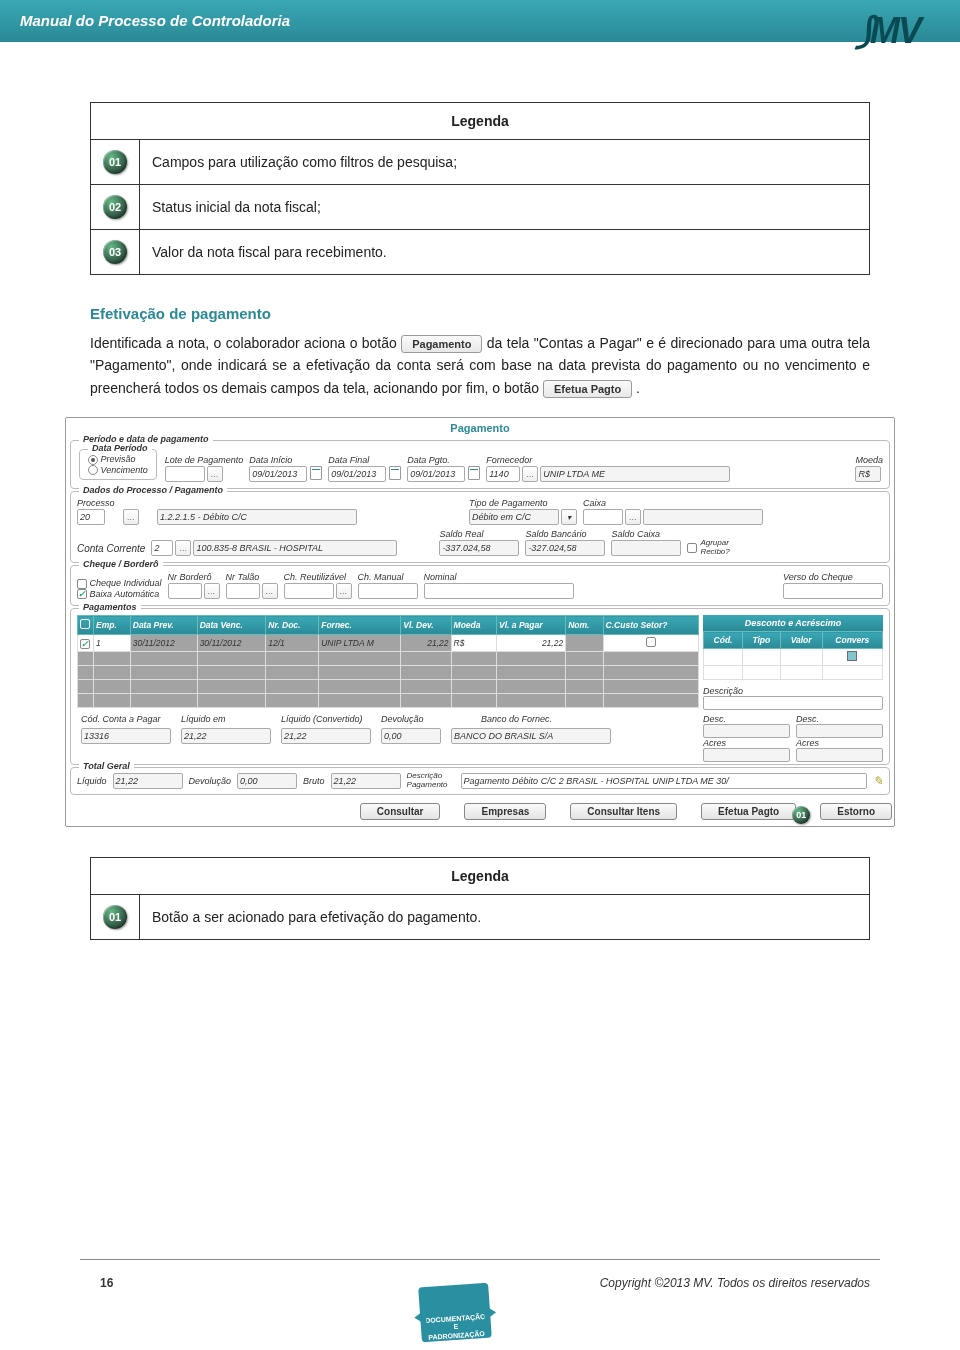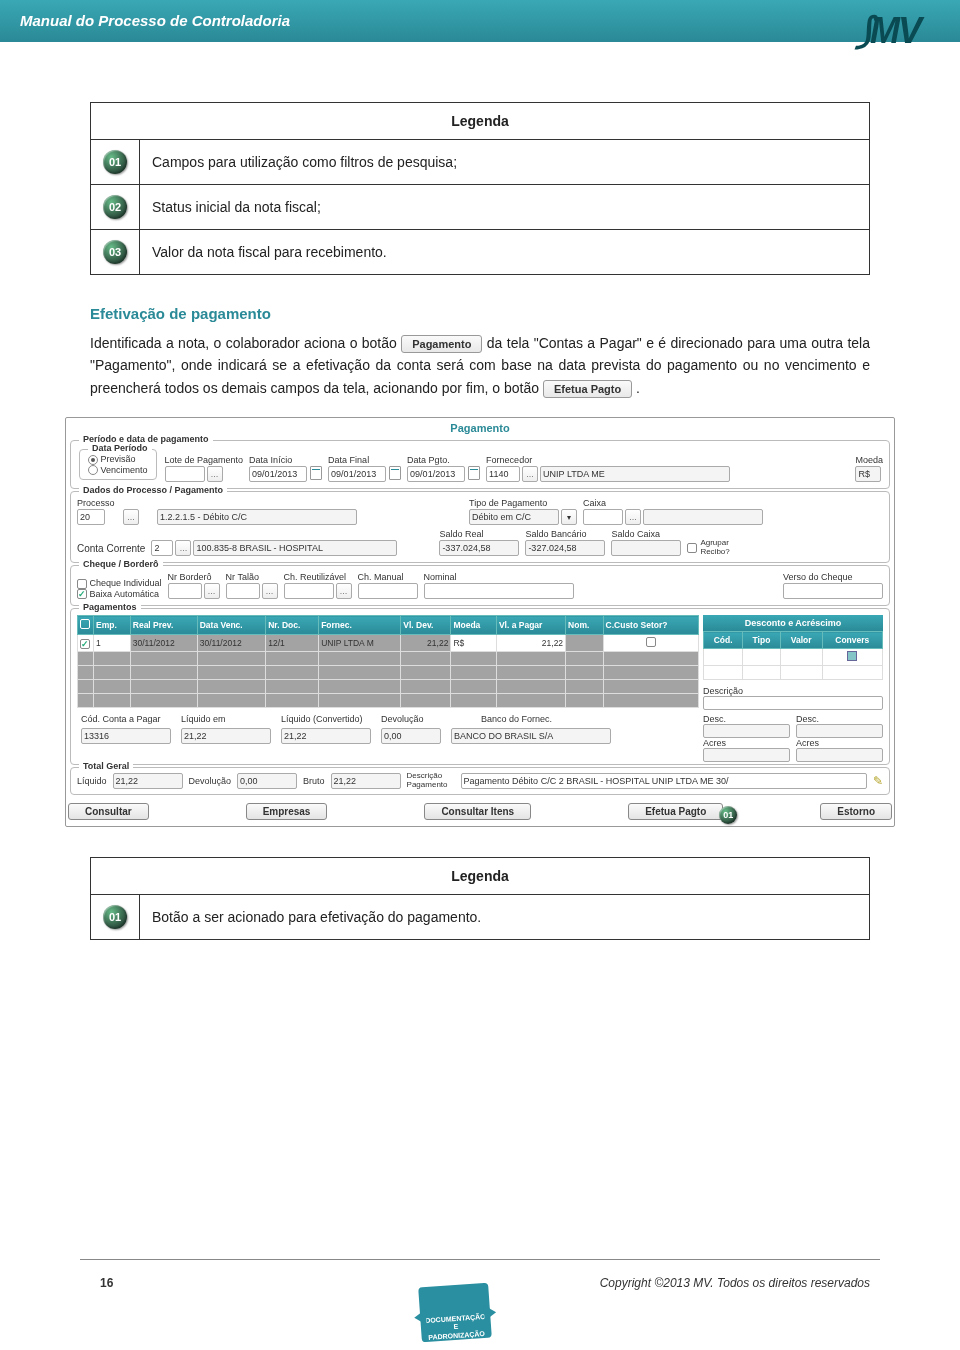--- a/index.html
+++ b/index.html
@@ -25,21 +25,21 @@
   .num-badge { display:inline-block; width:24px; height:24px; border-radius:50%; background: radial-gradient(circle at 35% 30%, #6b8, #2a4a3a 70%); color:#fff; font-size:11px; font-weight:bold; line-height:24px; text-align:center; box-shadow: 1px 1px 2px rgba(0,0,0,.4), inset -1px -1px 2px rgba(0,0,0,.3), inset 1px 1px 1px rgba(255,255,255,.4); }
   .num-badge.sm { width:18px; height:18px; line-height:18px; font-size:9px; }
 
   h3.section { color:#2b8a97; font-weight:bold; margin: 20px 0 10px 0; font-size:15px; }
   p.body { font-size:14px; line-height:1.6; text-align: justify; margin-bottom: 10px; }
   .btn-inline { display:inline-block; background: linear-gradient(#fafafa,#e8e8e8); border:1px solid #999; border-radius:3px; padding: 0px 10px; font-size:11px; font-weight:bold; color:#333; line-height:16px; vertical-align: middle; }
 
   
   .app-box { border:1px solid #999; background:#fff; border-radius:2px; font-size:10px; color:#333; margin: 18px 0 30px -25px; width:calc(100% + 50px); padding: 2px; }
   .app-title { text-align:center; color:#2b8a97; font-weight:bold; padding:2px 0 4px 0; font-size:11px; }
-  .fieldset { border:1px solid #bbb; border-radius:4px; margin: 2px; padding: 6px 6px 6px 6px; position:relative; }
+  .fieldset { border:1px solid #bbb; border-radius:4px; margin: 2px; padding: 6px 6px 6px 6px; position:relative;font-style:italic; }
   .fieldset > .legend { position:absolute; top:-7px; left:8px; background:#fff; padding:0 4px; font-size:9px; font-weight:bold; }
   .row { display:flex; align-items:flex-end; gap:6px; flex-wrap:wrap; }
   .fld { display:flex; flex-direction:column; font-size:9px; }
   .fld .lbl { margin-bottom:1px; white-space:nowrap; }
   .inp { background:#fff; border:1px solid #aaa; border-radius:2px; height:16px; padding:0 2px; font-size:9px; white-space:nowrap; overflow:hidden; display:flex; align-items:center; }
   .inp.ro { background:#f4f4f4;text-align:right; }
   .radio,.chk { width:10px; height:10px; border:1px solid #888; border-radius:50%; display:inline-block; vertical-align:middle; position:relative; }
   .chk { border-radius:2px; }
   .radio.on:after { content:''; position:absolute; inset:2px; background:#555; border-radius:50%; }
   .chk.on:after { content:'✓'; position:absolute; font-size:9px; line-height:8px; left:0; top:0; color:#2a7; font-weight:bold; }
@@ -51,21 +51,21 @@
   .pay-table { width:100%; border:1px solid #bbb; border-collapse:collapse; font-size:8.5px; }
   .pay-table th { background:linear-gradient(#3aa8b5,#2b8a97); color:#fff; padding:3px 2px; border:1px solid #6bb; font-weight:bold; text-align:left; }
   .pay-table td { border:1px solid #ddd; padding:2px; background:#a3a3a3; height:14px; }
   .pay-table td.w { background:#fff; }
 
   .disc-box { background:linear-gradient(#3aa8b5,#2b8a97); color:#fff; text-align:center; padding:3px; font-size:9px; font-weight:bold; }
   .side-table th { background:linear-gradient(#3aa8b5,#2b8a97); color:#fff; padding:3px 4px; border:1px solid #6bb; font-size:8.5px; }
   .side-table td { border:1px solid #ddd; padding:2px; font-size:8.5px; height:14px; }
 
   .btn-app { display:inline-block; background:linear-gradient(#fafafa,#e4e4e4); border:1px solid #888; border-radius:3px; padding:2px 16px; font-size:10px; font-weight:bold; color:#333; }
-  .btn-row { display:flex; gap:30px; justify-content:space-between; padding:6px 0 4px 0; align-items:center; }
+  .btn-row { display:flex; gap:24px; justify-content:flex-end; padding:6px 0 4px 0; align-items:center; }
   .tiny-chk { width:10px; height:10px; border:1px solid #888; border-radius:2px; display:inline-block; }
 
   .pencil { color:#b0a020; font-size:12px; }
   .sq-teal { display:inline-block; width:10px; height:10px; background:#84c6c8; border:1px solid #669; }
 
   
   .pay-flex { display:flex; gap:4px; align-items:flex-start; }
   .pay-left { flex:1; }
   .pay-right { width:180px; }
 
@@ -272,21 +272,21 @@
 
     <div class="fieldset" style="padding:6px 6px 2px 6px;">
       <div class="legend">Pagamentos</div>
       <div class="pay-flex">
         <div class="pay-left">
           <table class="pay-table">
             <tbody>
                 <tr>
               <th style="width:16px;"><span class="tiny-chk" style="border-color:#fff;"></span></th>
               <th>Emp.</th>
-                  <th>Real Prev.</th>
+                  <th>Data Prev.</th>
                   <th>Data Venc.</th>
               <th>Nr. Doc.</th>
                   <th>Fornec.</th>
                   <th>Vl. Dev.</th>
               <th>Moeda</th>
                   <th>Vl. a Pagar</th>
                   <th>Nom.</th>
                   <th>C.Custo Setor?</th>
             </tr>
             <tr>

